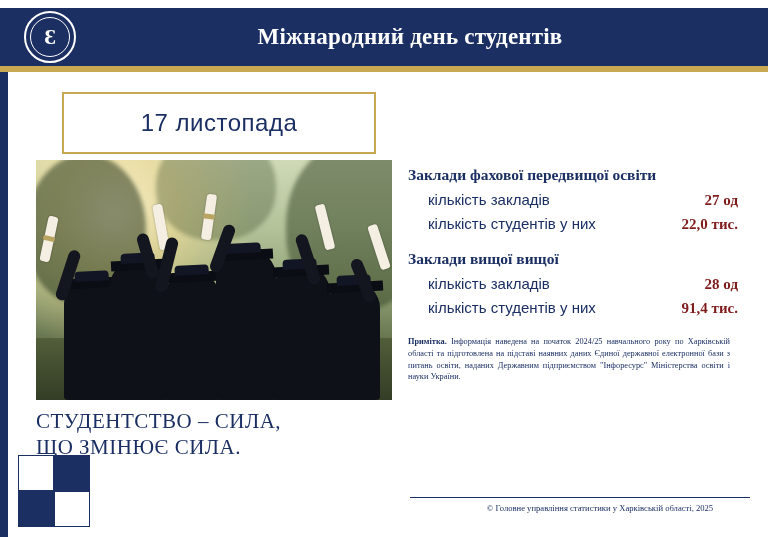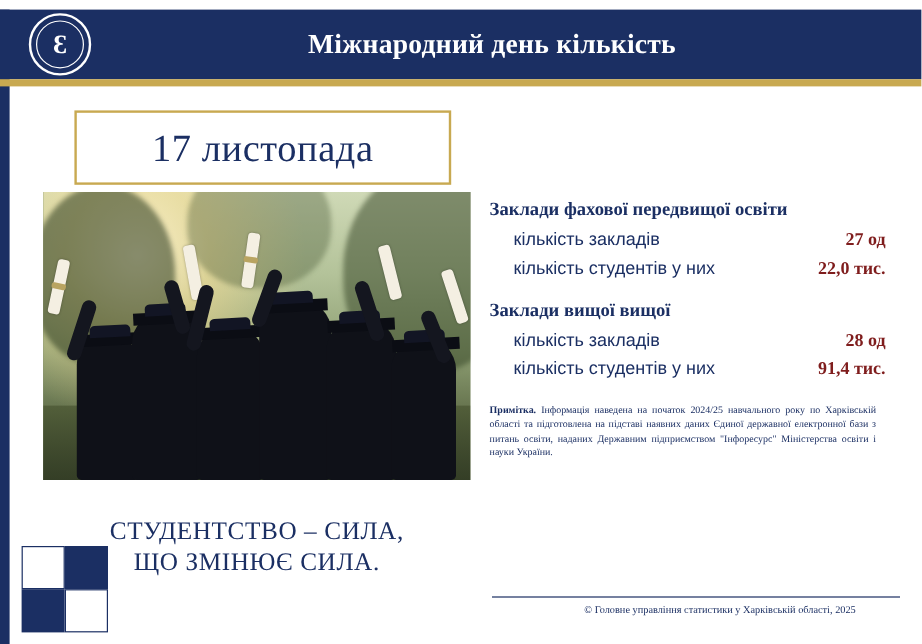--- a/index.html
+++ b/index.html
@@ -97,22 +97,22 @@
     width: 310px;
     height: 58px;
     border: 2px solid #c8a951;
     background: #ffffff;
     display: flex;
     align-items: center;
     justify-content: center;
   }
   .date-badge-text {
     color: #1b2f63;
-    font-size: 32px;
-    font-family: Liberation Serif, serif;
+    font-size: 24px;
+    font-family: Liberation Sans, sans-serif;
     letter-spacing: 0.5px;
   }
   
   .photo {
     position: absolute;
     left: 36px;
     top: 160px;
     width: 356px;
     height: 240px;
     overflow: hidden;
@@ -183,23 +183,23 @@
     position: absolute;
     width: 12px;
     height: 5px;
     background: #b9a461;
     border-radius: 2px;
   }
   
   .slogan {
     position: absolute;
     left: 36px;
-    top: 429px;
+    top: 408px;
     width: 356px;
-    text-align: center;
+    text-align: left;
     color: #1b2f63;
     font-size: 21px;
     line-height: 1.25;
     font-family: "Liberation Serif", serif;
     letter-spacing: 0.5px;
   }
   
   .data-block {
     position: absolute;
     left: 408px;
@@ -291,21 +291,21 @@
 
   <div class="header-bar"></div>
   <div class="header-accent"></div>
 
   <div class="logo-box">
     <div class="logo-circle">
       <span class="logo-letter">Ɛ</span>
     </div>
   </div>
 
-  <div class="header-title">Міжнародний день кількість</div>
+  <div class="header-title">Міжнародний день студентів</div>
 
   <div class="date-badge">
     <span class="date-badge-text">17 листопада</span>
   </div>
 
   <div class="photo">
     <div class="photo-sky"></div>
     <div class="tree t1"></div>
     <div class="tree t3"></div>
     <div class="tree t2"></div>

